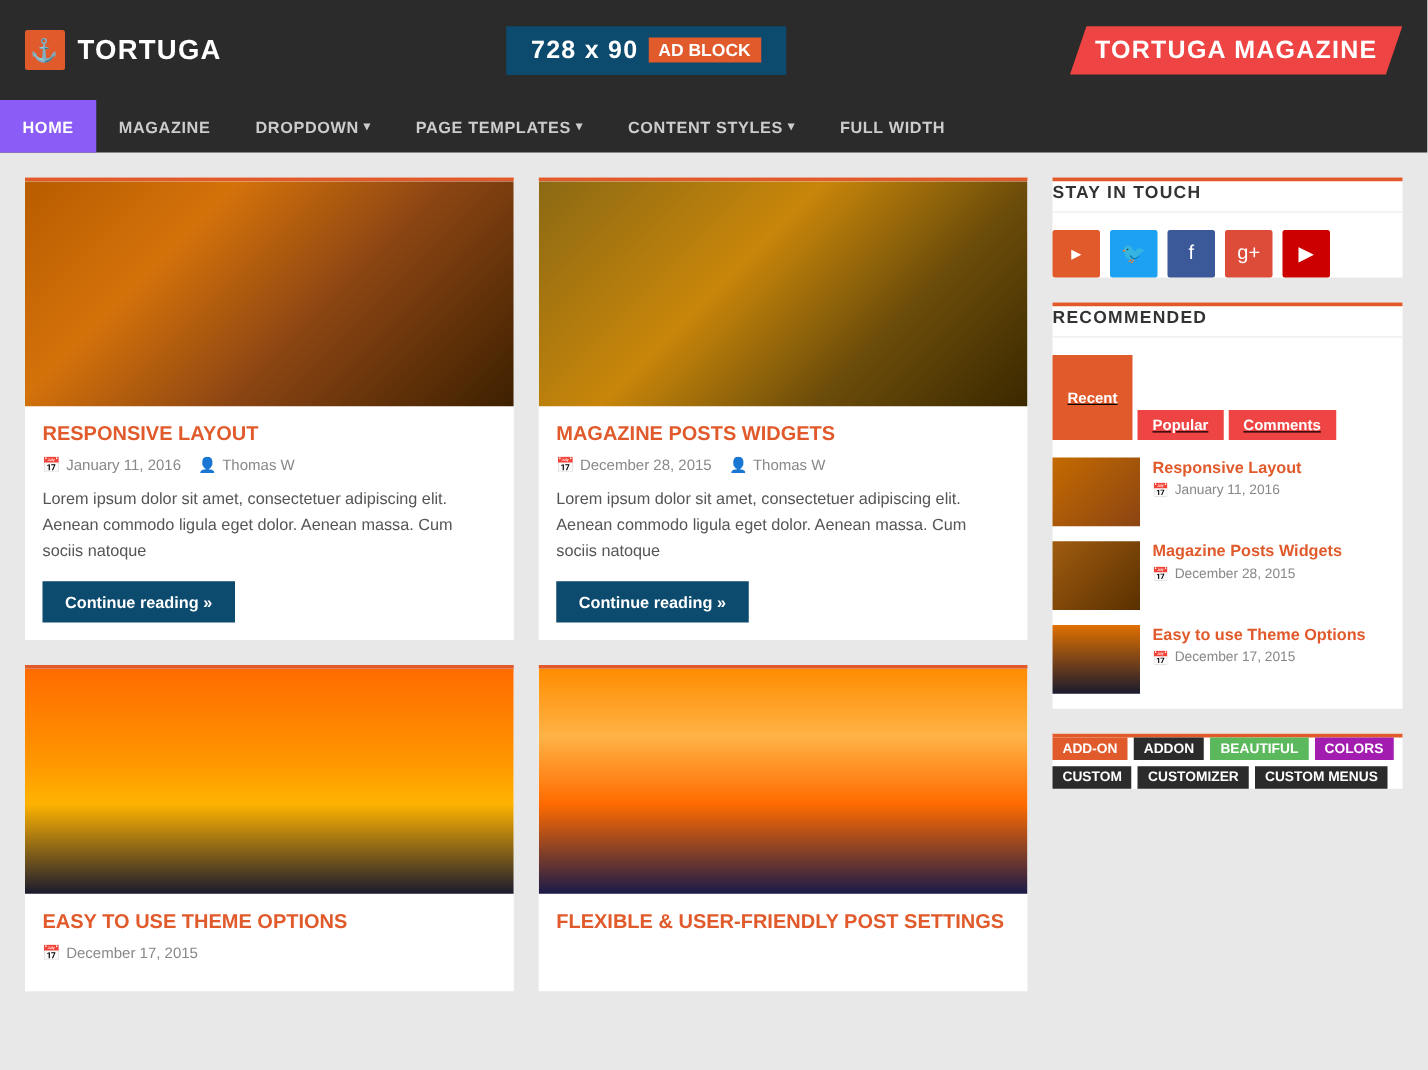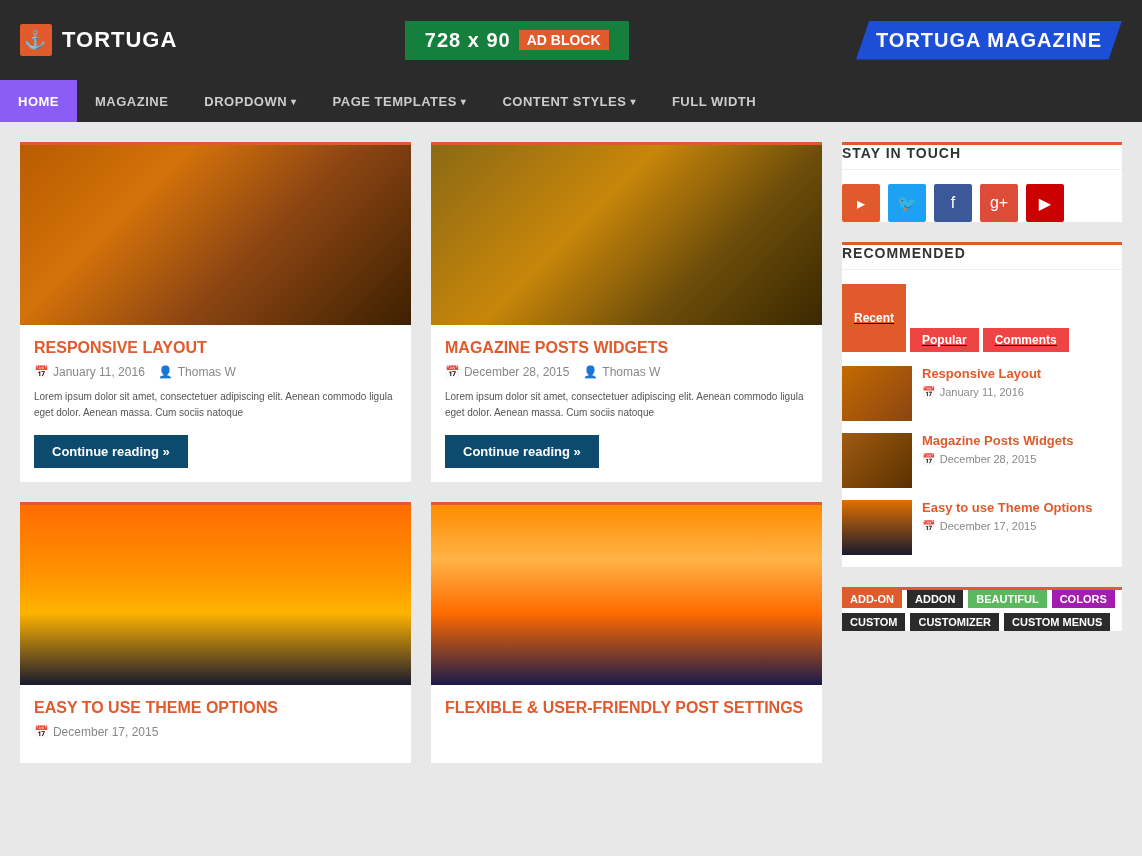--- a/index.html
+++ b/index.html
@@ -3,45 +3,45 @@
   <meta charset="utf-8">
   <style>
     * { margin: 0; padding: 0; box-sizing: border-box; }
     body { font-family: Arial, sans-serif; background: #e8e8e8; font-size: 14px; }
 
     
     .header { background: #2b2b2b; display: flex; align-items: center; padding: 12px 20px; gap: 20px; height: 80px; }
     .logo { display: flex; align-items: center; gap: 10px; color: white; font-size: 22px; font-weight: bold; letter-spacing: 1px; }
     .logo-icon { background: #e05a2b; color: white; width: 32px; height: 32px; display: flex; align-items: center; justify-content: center; font-size: 18px; border-radius: 2px; }
     .header-ad { flex: 1; display: flex; align-items: center; justify-content: center; }
-    .ad-block { background: #15803d; padding: 8px 20px; display: flex; align-items: center; gap: 8px; }
+    .ad-block { background: #0c4a6e; padding: 8px 20px; display: flex; align-items: center; gap: 8px; }
     .ad-text { color: white; font-size: 20px; font-weight: bold; letter-spacing: 1px; }
     .ad-badge { background: #e05a2b; color: white; padding: 2px 8px; font-size: 14px; font-weight: bold; }
-    .header-brand { background: #1d4ed8; color: white; font-size: 20px; font-weight: bold; padding: 8px 20px; letter-spacing: 1px; clip-path: polygon(5% 0%, 100% 0%, 95% 100%, 0% 100%); }
+    .header-brand { background: #ef4444; color: white; font-size: 20px; font-weight: bold; padding: 8px 20px; letter-spacing: 1px; clip-path: polygon(5% 0%, 100% 0%, 95% 100%, 0% 100%); }
 
     
     nav { background: #2b2b2b; display: flex; align-items: stretch; height: 42px; }
     .nav-item { padding: 0 18px; display: flex; align-items: center; color: #ccc; font-size: 13px; font-weight: bold; letter-spacing: 0.5px; cursor: pointer; text-transform: uppercase; position: relative; }
     .nav-item.active { background: #8b5cf6; color: white; }
     .nav-item .arrow { margin-left: 4px; font-size: 10px; }
 
     
     .page { display: flex; padding: 20px; gap: 20px; max-width: 1142px; }
     .main-content { flex: 1; display: grid; grid-template-columns: 1fr 1fr; gap: 20px; }
     .sidebar { width: 280px; flex-shrink: 0; display: flex; flex-direction: column; gap: 20px; }
 
     
     .card { background: white; border-top: 3px solid #e05a2b; padding: 0; overflow: hidden; }
     .card-img { width: 100%; height: 180px; object-fit: cover; display: block; }
     .card-img-placeholder { width: 100%; height: 180px; display: block; }
     .card-body { padding: 14px; }
     .card-title { color: #e05a2b; font-size: 16px; font-weight: bold; text-transform: uppercase; margin-bottom: 8px; cursor: pointer; }
     .card-meta { display: flex; gap: 14px; color: #888; font-size: 12px; margin-bottom: 10px; }
     .card-meta span { display: flex; align-items: center; gap: 4px; }
-    .card-text { color: #555; font-size: 10px; line-height: 1.6; margin-bottom: 14px; }
+    .card-text { color: #555; font-size: 13px; line-height: 1.6; margin-bottom: 14px; }
     .btn-read { background: #0c4a6e; color: white; border: none; padding: 9px 18px; font-size: 13px; cursor: pointer; font-weight: bold; }
 
     
     .widget { background: white; border-top: 3px solid #e05a2b; }
     .widget-title { color: #333; font-size: 14px; font-weight: bold; letter-spacing: 1px; text-transform: uppercase; margin-bottom: 14px; border-bottom: 1px solid #eee; padding-bottom: 8px; }
 
     
     .social-icons { display: flex; gap: 8px; }
     .social-btn { width: 38px; height: 38px; display: flex; align-items: center; justify-content: center; color: white; font-size: 16px; cursor: pointer; border-radius: 2px; }
     .social-rss { background: #e05a2b; }

